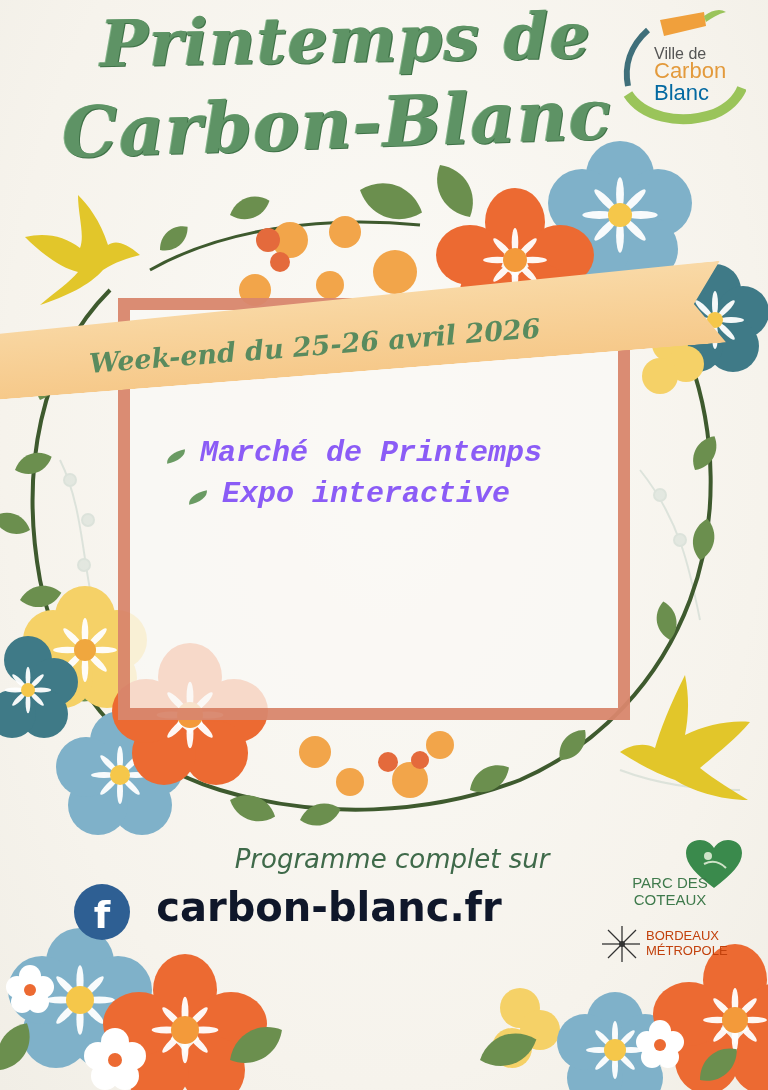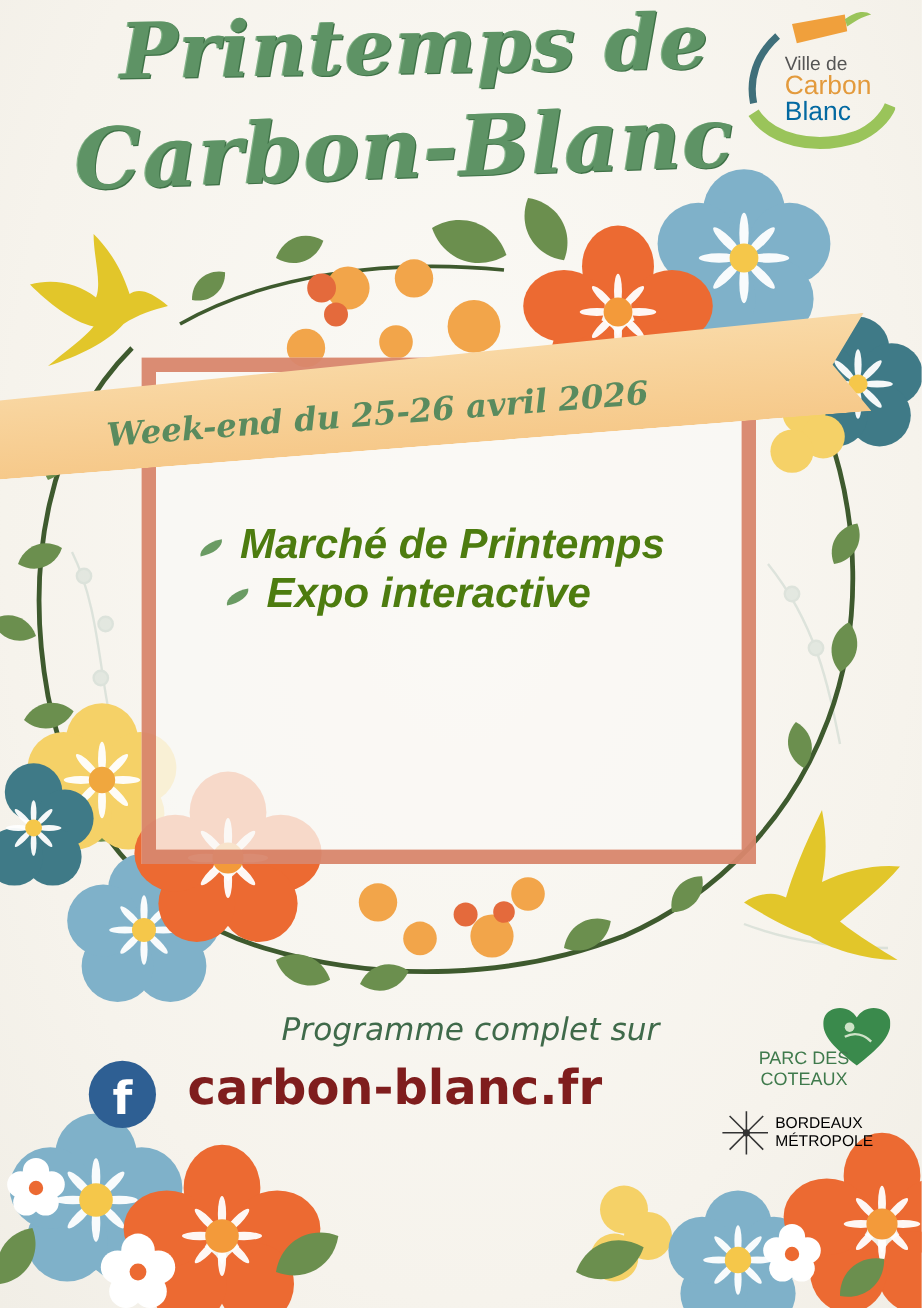--- a/index.html
+++ b/index.html
@@ -57,64 +57,64 @@
     font-size: 27px; color: #5a8b5e;
     transform: rotate(-4.5deg);
     transform-origin: left top;
     white-space: nowrap;
   }
 
   
   .program-list { left: 160px; top: 438px; width: 450px; }
   .program-item {
     position: relative; padding-left: 40px;
-    font-family: Liberation Sans, sans-serif;
+    font-family: Liberation Mono, monospace;
     font-style: italic; font-weight: bold;
-    font-size: 35px; line-height: 31px;
-    color: #4d7c0f;
+    font-size: 30px; line-height: 31px;
+    color: #8b5cf6;
   }
   .program-item .leaf {
     position: absolute; left: 6px; top: 13px;
     width: 20px; height: 11px;
     background: #6a9b63;
     border-radius: 100% 0 100% 0;
     transform: rotate(-10deg);
   }
 
   
   .cta-label {
     left: 0; width: 768px; top: 844px; text-align: center;
     padding-left: 16px;
     font-family: "DejaVu Sans", sans-serif; font-style: italic;
     font-size: 26px; color: #3f6a4a;
   }
   .cta-url {
     left: 0; width: 658px; top: 884px; text-align: center;
     font-family: "DejaVu Sans", sans-serif; font-weight: bold;
-    font-size: 40px; color: #7f1d1d;
+    font-size: 40px; color: #0f172a;
   }
   .fb {
     left: 74px; top: 884px; width: 56px; height: 56px; border-radius: 50%;
     background: #2e5f93; color: #fff;
     font-family: "DejaVu Sans", sans-serif; font-weight: bold;
     font-size: 38px; text-align: center; line-height: 62px;
   }
 
   .parc { left: 610px; top: 840px; width: 150px; height: 70px; }
   .parc-heart { position: absolute; left: 76px; top: 0; width: 56px; height: 50px; }
   .parc-text {
     position: absolute; left: 0; top: 34px; width: 120px;
     font-family: "Liberation Sans", sans-serif;
     color: #3f7a4c; font-size: 15px; line-height: 17px; text-align: center;
   }
   .metro { left: 600px; top: 920px; width: 160px; height: 48px; }
   .metro-text {
     position: absolute; left: 46px; top: 8px;
     font-family: "Liberation Sans", sans-serif;
-    color: #000000; font-size: 13px; line-height: 15px;
+    color: #c2410c; font-size: 13px; line-height: 15px;
   }
 </style>
 </head>
 <body>
 
 <svg class="abs" style="left:0;top:0" width="768" height="1090" viewBox="0 0 768 1090">
   <defs>
     <g id="leaf">
         <path d="M0 0 C8 -10 22 -10 30 0 C22 10 8 10 0 0 Z" fill="#6b8f4e"></path>
       </g>

